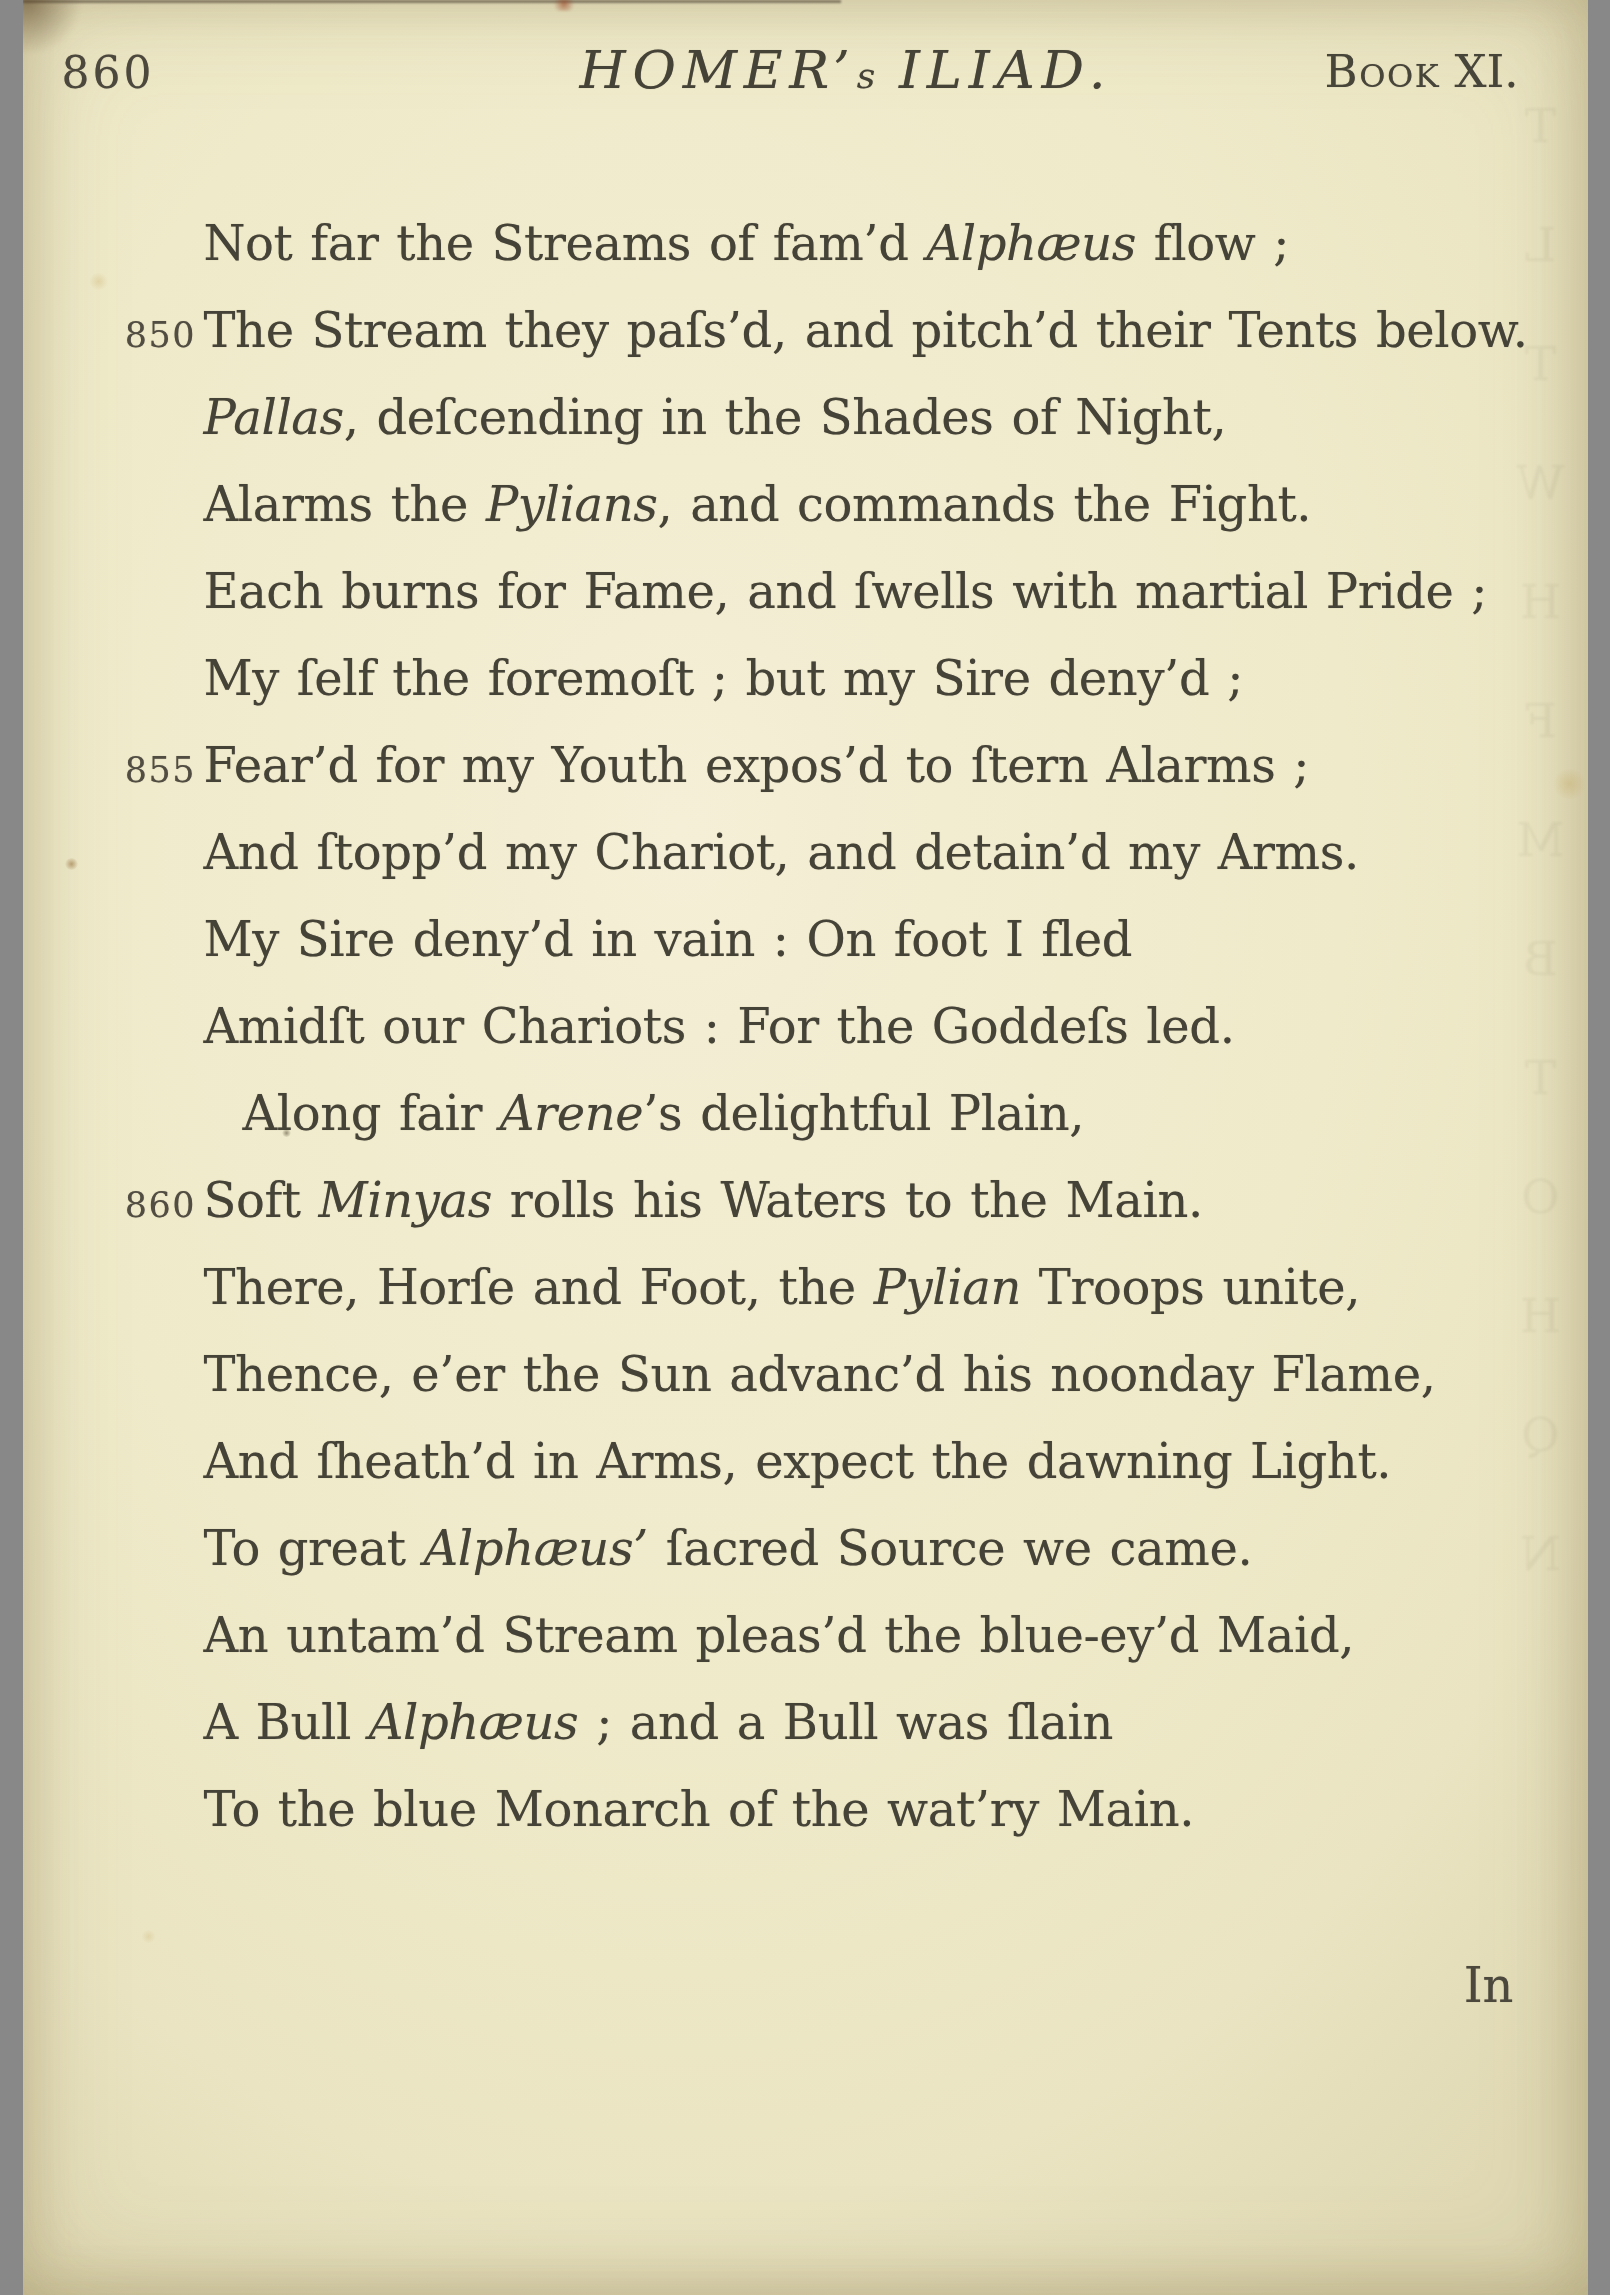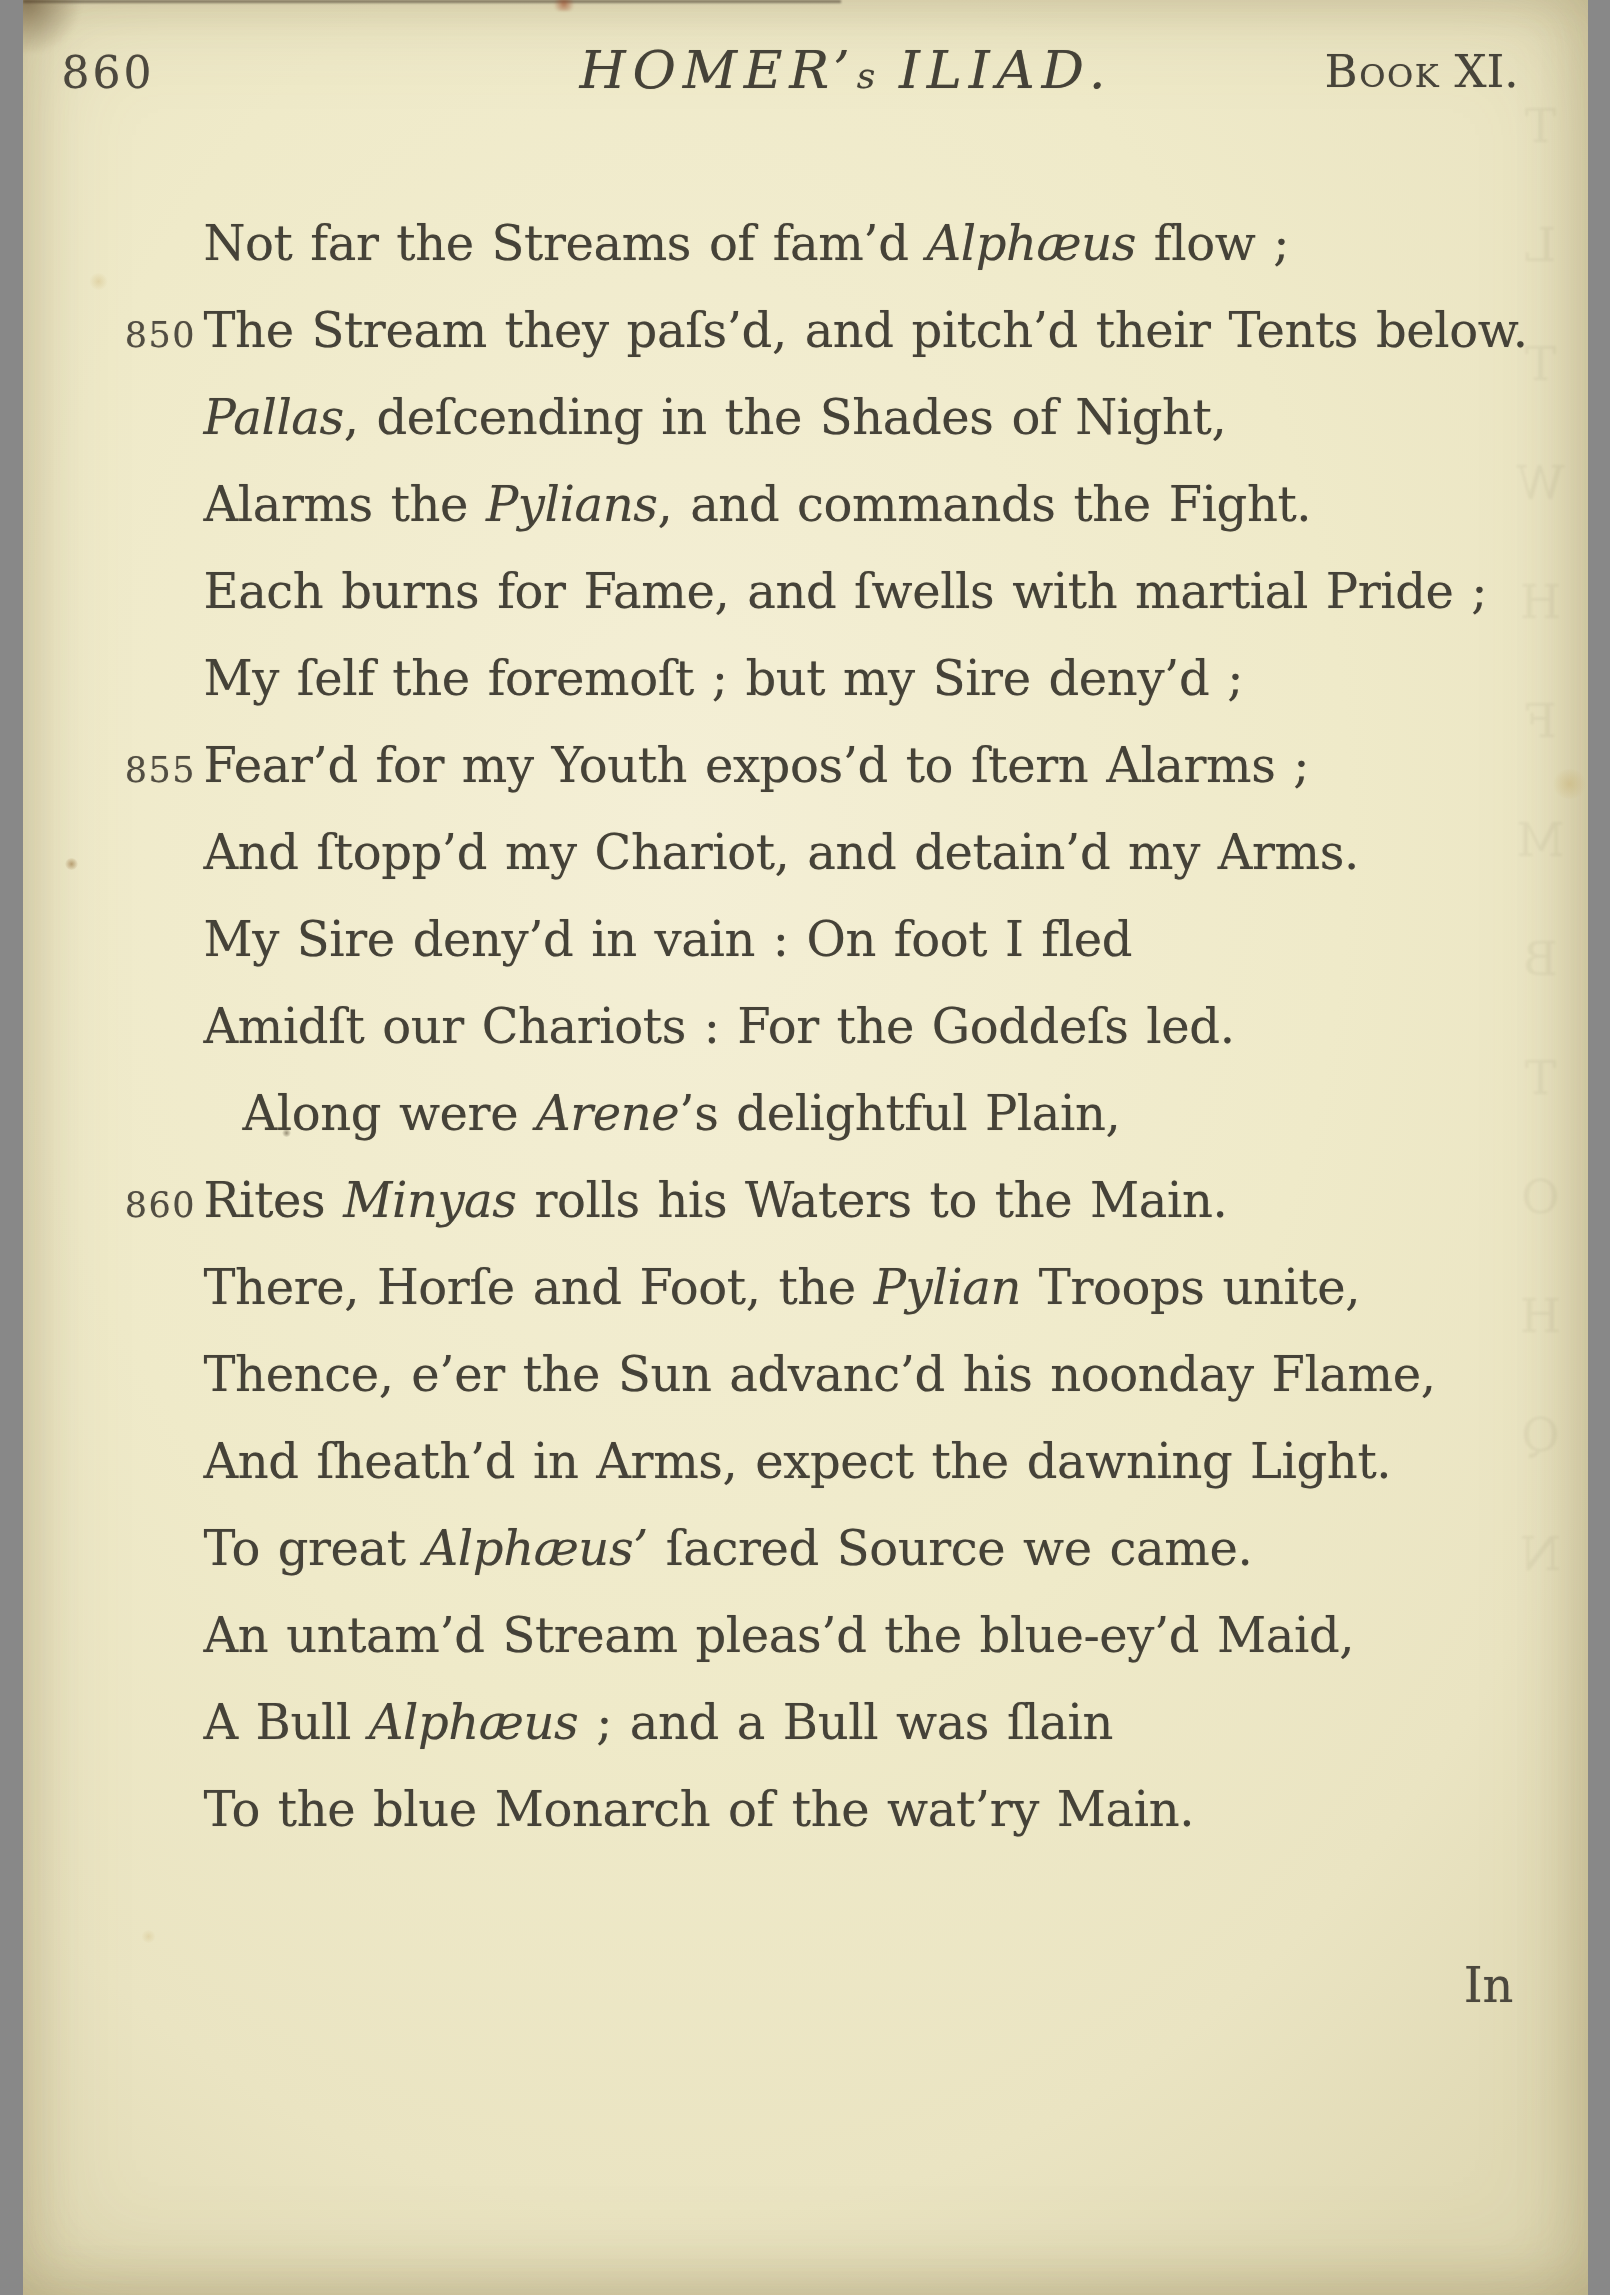--- a/index.html
+++ b/index.html
@@ -168,25 +168,25 @@
       <div class="line">
         <span class="num"></span>
         <span class="text"><span>My Sire deny’d in vain :  On foot I fled</span></span>
       </div>
       <div class="line">
         <span class="num"></span>
         <span class="text"><span>Amidſt our Chariots :  For the Goddeſs led.</span></span>
       </div>
       <div class="line indent">
         <span class="num"></span>
-        <span class="text"><span>Along were </span><span class="it">Arene</span><span>’s delightful Plain,</span></span>
+        <span class="text"><span>Along fair </span><span class="it">Arene</span><span>’s delightful Plain,</span></span>
       </div>
       <div class="line">
         <span class="num">860</span>
-        <span class="text"><span>Rites </span><span class="it">Minyas</span><span> rolls his Waters to the Main.</span></span>
+        <span class="text"><span>Soft </span><span class="it">Minyas</span><span> rolls his Waters to the Main.</span></span>
       </div>
       <div class="line">
         <span class="num"></span>
         <span class="text"><span>There, Horſe and Foot, the </span><span class="it">Pylian</span><span> Troops unite,</span></span>
       </div>
       <div class="line">
         <span class="num"></span>
         <span class="text"><span>Thence, e’er the Sun advanc’d his noonday Flame,</span></span>
       </div>
       <div class="line">

